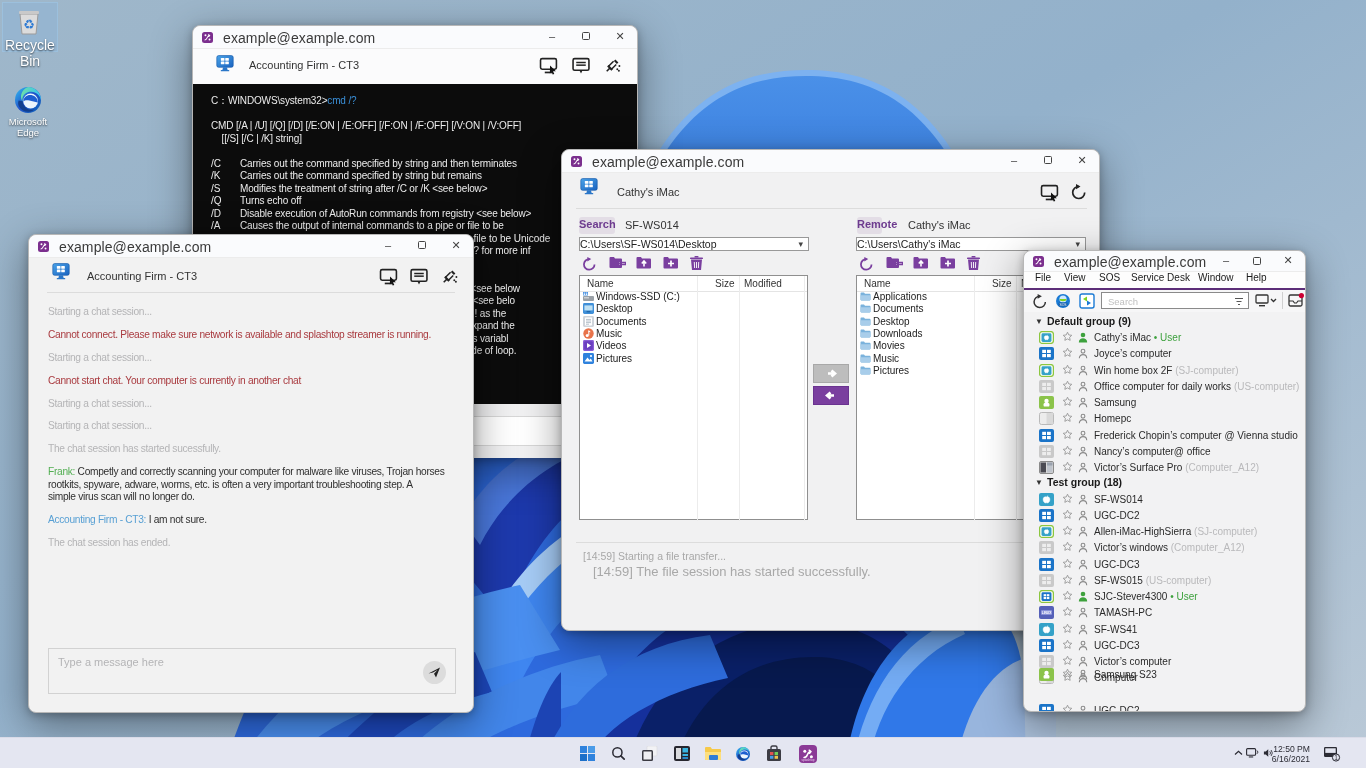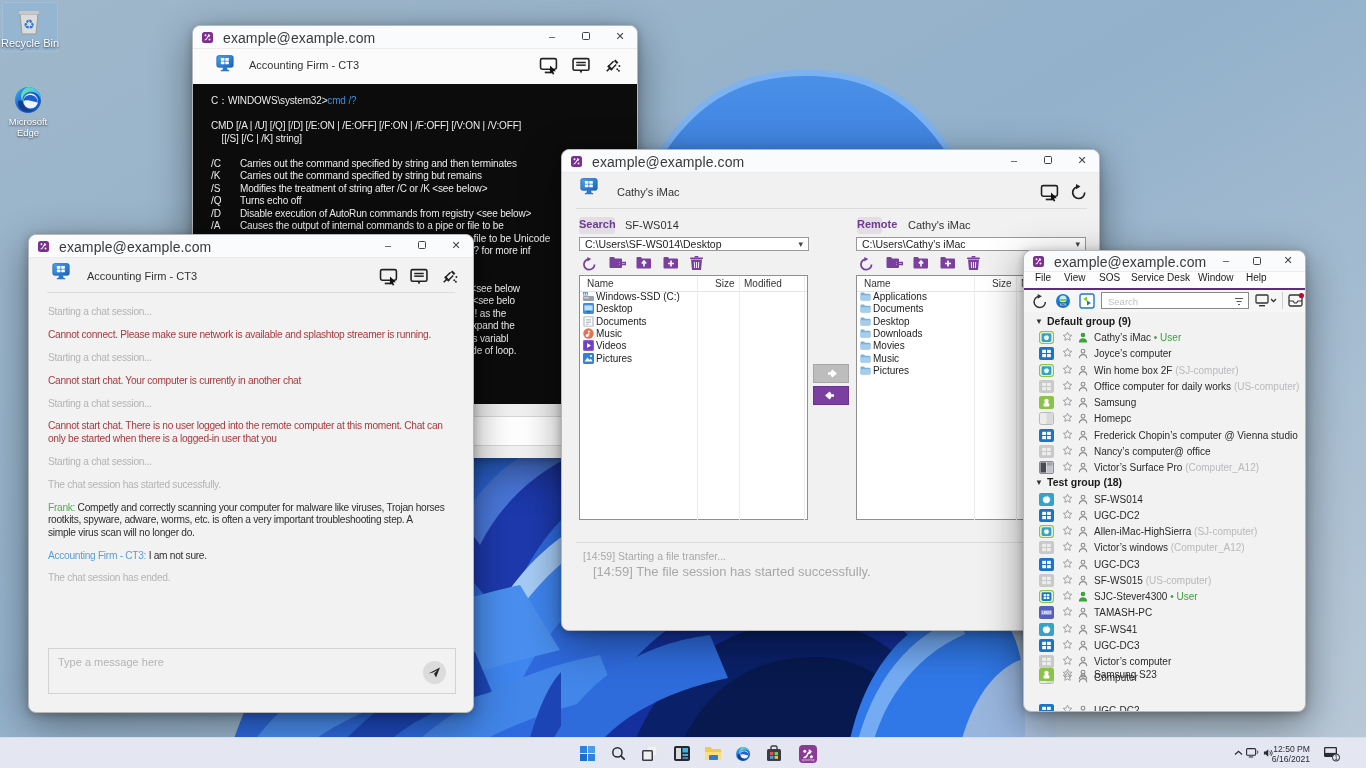--- a/index.html
+++ b/index.html
@@ -11,21 +11,21 @@
 .tb .appic svg{position:absolute;inset:0}
 .tb .tbt{position:absolute;left:30px;top:4px;font-size:14px;color:#3a3a3a;letter-spacing:.1px}
 .ctl{position:absolute;top:0;height:23px;width:34px;text-align:center;color:#444;font-size:11px;line-height:21px}
 .hdr{position:absolute;left:0;right:0;top:23px;height:35px;background:#fbfbfc}
 .hdr .ht{position:absolute;font-size:11px;color:#333}
 .hicon{position:absolute;top:8px;width:20px;height:18px}
 .sep{position:absolute;height:1px;background:#dcdcdc}
 .gray{color:#b4b4b6}
 .red{color:#a93a3f}
 .chip{position:absolute;height:17px;background:#e3dde6;border-radius:3px;color:#6d3b8f;font-weight:bold;font-size:11px;text-align:center}
-.dd{position:absolute;height:14px;background:#fff;border:1px solid #999;font-size:10.5px;color:#222;line-height:13px;padding-left:5px}
+.dd{position:absolute;height:14px;background:#fff;border:1px solid #999;font-size:10.5px;color:#222;line-height:13px;}
 .dd:after{content:"▾";position:absolute;right:5px;top:0;color:#444;font-size:9px}
 .panel{position:absolute;background:#fff;border:1px solid #8f8f8f}
 .colh{position:absolute;top:0;left:0;right:0;height:16px;border-bottom:1px solid #e4e4e4;font-size:10px;color:#333}
 .frow{position:absolute;left:4px;font-size:10px;color:#222;height:12px;line-height:12px}
 .lrow{position:absolute;height:16px;font-size:10px;color:#2a2a2a;line-height:16px;white-space:nowrap;overflow:hidden}
 .gsub{color:#b9b9bb}
 .menu{font-size:10px;color:#1a1a1a}
 .tf{display:inline-block;width:29px}
 .msg{margin:0 0 10.4px 0;font-size:10.2px;line-height:12.5px;letter-spacing:-0.3px}
 
@@ -87,21 +87,21 @@
 </svg>
 
 <div class="abs" style="left:2px;top:2px;width:56px;height:50px;background:rgba(140,180,215,.45);border:1px solid rgba(160,200,230,.6)"></div>
 <div class="abs" style="left:14px;top:6px;width:30px;height:30px">
  <svg width="30" height="30" viewBox="0 0 30 30">
         <path d="M6 8 L24 8 L22 28 L8 28 Z" fill="#dcdcdc" stroke="#9b9b9b" stroke-width="1"></path>
         <rect x="5" y="5" width="20" height="3" rx="1" fill="#c9c9c9"></rect>
         <text x="15" y="23" font-size="13" text-anchor="middle" fill="#2f7bd3">♻</text>
       </svg>
 </div>
-<div class="abs" style="left:0;top:37px;width:60px;text-align:center;font-size:11px;color:#fff;text-shadow:0 1px 2px rgba(0,0,0,.7)">Recycle Bin</div>
+<div class="abs" style="left:0;top:37px;width:60px;text-align:center;font-size:14px;color:#fff;text-shadow:0 1px 2px rgba(0,0,0,.7)">Recycle Bin</div>
 <div class="abs" style="left:12px;top:84px;width:32px;height:32px">
  <svg width="32" height="32" viewBox="0 0 32 32">
   <defs>
           <linearGradient id="edg" x1="0" y1="0" x2="1" y2="1">
             <stop offset="0" stop-color="#35c1f1"></stop>
             <stop offset=".5" stop-color="#2052cb"></stop>
             <stop offset="1" stop-color="#0f66b8"></stop>
           </linearGradient>
           <linearGradient id="edg2" x1="0" y1="0" x2="1" y2="0">
             <stop offset="0" stop-color="#6ee0a8"></stop>
@@ -429,21 +429,20 @@
           </g>
         </svg>
  </div>
  <div class="sep" style="left:18px;right:18px;top:57px"></div>
  <div id="chatbody" class="abs" style="left:19px;top:71px;width:406px">
   <p class="msg gray">Starting a chat session...</p>
   <p class="msg red">Cannot connect. Please make sure network is available and splashtop streamer is running.</p>
   <p class="msg gray">Starting a chat session...</p>
   <p class="msg red">Cannot start chat. Your computer is currently in another chat</p>
   <p class="msg gray">Starting a chat session...</p>
-  <p class="msg red">Cannot start chat. There is no user logged into the remote computer at this moment. Chat can<br>only be started when there is a logged-in user that you</p>
   <p class="msg gray">Starting a chat session...</p>
   <p class="msg gray">The chat session has started sucessfully.</p>
   <p class="msg" style="color:#2f2f2f"><span style="color:#52ae52">Frank:</span> Competly and correctly scanning your computer for malware like viruses, Trojan horses<br>rootkits, spyware, adware, worms, etc. is often a very important troubleshooting step. A<br>simple virus scan will no longer do.</p>
   <p class="msg" style="color:#2f2f2f"><span style="color:#58a0d4">Accounting Firm - CT3:</span> I am not sure.</p>
   <p class="msg gray">The chat session has ended.</p>
  </div>
  <div class="abs" style="left:19px;top:413px;width:408px;height:46px;border:1px solid #d2d2d2">
   <span class="abs gray" style="left:9px;top:7px;font-size:11px">Type a message here</span>
   <div class="abs" style="right:9px;top:12px;width:23px;height:23px;border-radius:50%;background:#dcdcdc">
    <svg width="23" height="23" viewBox="0 0 23 23">

